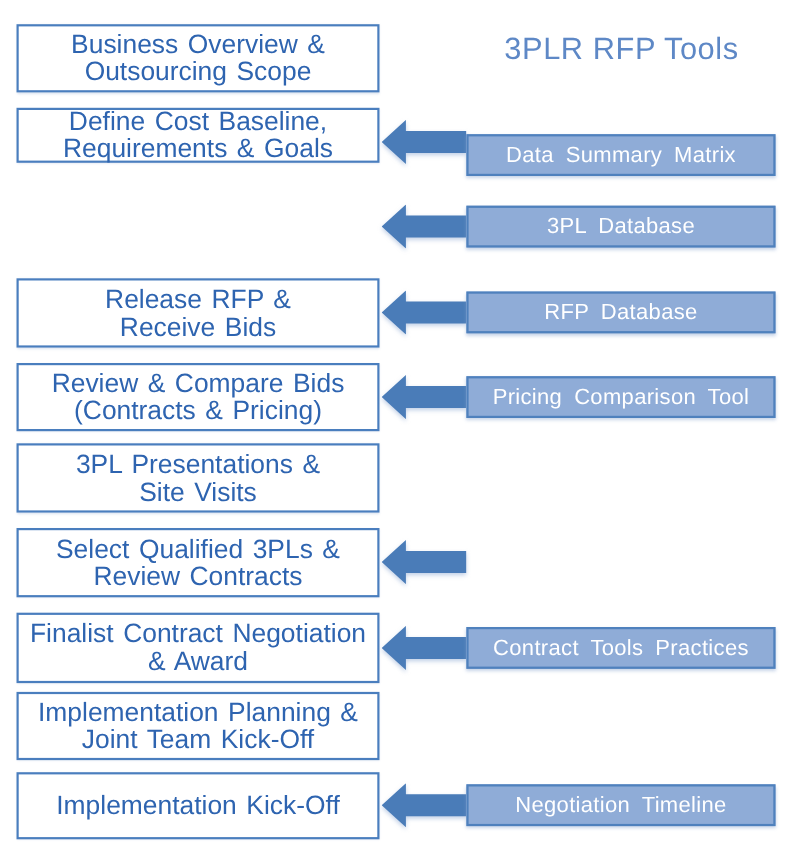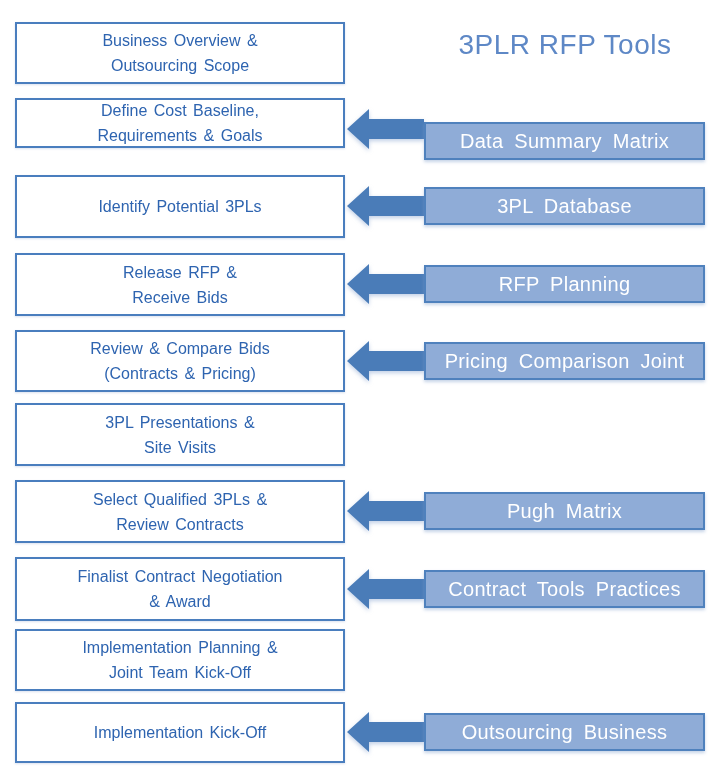--- a/index.html
+++ b/index.html
@@ -33,21 +33,21 @@
     box-sizing: border-box;
     border: 2px solid #4A7EBE;
     background: #ffffff;
     display: flex;
     align-items: center;
     justify-content: center;
     box-shadow: 0 1px 2px rgba(110, 140, 190, 0.25);
   }
   .plabel {
     color: #2E64B0;
-    font-size: 16px;
+    font-size: 24px;
     line-height: 25px;
     text-align: center;
     white-space: pre-line;
     word-spacing: 2px;
   }
   .tbox {
     position: absolute;
     left: 424px;
     width: 281px;
     height: 38px;
@@ -83,23 +83,20 @@
   <div class="diagram-title">3PLR RFP Tools</div>
 
   <div class="pbox" style="top:22px;height:62px">
     <span class="plabel">Business Overview &amp;
 Outsourcing Scope</span>
   </div>
   <div class="pbox" style="top:98px;height:50px">
     <span class="plabel">Define Cost Baseline,
 Requirements &amp; Goals</span>
   </div>
-  <div class="pbox" style="top:175px;height:63px">
-    <span class="plabel">Identify Potential 3PLs</span>
-  </div>
   <div class="pbox" style="top:253px;height:63px">
     <span class="plabel">Release RFP &amp;
 Receive Bids</span>
   </div>
   <div class="pbox" style="top:330px;height:62px">
     <span class="plabel">Review &amp; Compare Bids
 (Contracts &amp; Pricing)</span>
   </div>
   <div class="pbox" style="top:403px;height:63px">
     <span class="plabel">3PL Presentations &amp;
@@ -132,44 +129,41 @@
     <polygon points="0,20 22,0 22,10 77,10 77,30 22,30 22,40" fill="#4A7CB8"></polygon>
   </svg>
   <div class="tbox" style="top:187px">
     <span class="tlabel">3PL Database</span>
   </div>
 
   <svg class="arrow" style="top:264px" viewBox="0 0 77 40">
     <polygon points="0,20 22,0 22,10 77,10 77,30 22,30 22,40" fill="#4A7CB8"></polygon>
   </svg>
   <div class="tbox" style="top:265px">
-    <span class="tlabel">RFP Planning</span>
+    <span class="tlabel">RFP Database</span>
   </div>
 
   <svg class="arrow" style="top:341px" viewBox="0 0 77 40">
     <polygon points="0,20 22,0 22,10 77,10 77,30 22,30 22,40" fill="#4A7CB8"></polygon>
   </svg>
   <div class="tbox" style="top:342px">
-    <span class="tlabel">Pricing Comparison Joint</span>
+    <span class="tlabel">Pricing Comparison Tool</span>
   </div>
 
   <svg class="arrow" style="top:491px" viewBox="0 0 77 40">
     <polygon points="0,20 22,0 22,10 77,10 77,30 22,30 22,40" fill="#4A7CB8"></polygon>
   </svg>
-  <div class="tbox" style="top:492px">
-    <span class="tlabel">Pugh Matrix</span>
-  </div>
 
   <svg class="arrow" style="top:569px" viewBox="0 0 77 40">
     <polygon points="0,20 22,0 22,10 77,10 77,30 22,30 22,40" fill="#4A7CB8"></polygon>
   </svg>
   <div class="tbox" style="top:570px">
     <span class="tlabel">Contract Tools Practices</span>
   </div>
 
   <svg class="arrow" style="top:712px" viewBox="0 0 77 40">
     <polygon points="0,20 22,0 22,10 77,10 77,30 22,30 22,40" fill="#4A7CB8"></polygon>
   </svg>
   <div class="tbox" style="top:713px">
-    <span class="tlabel">Outsourcing Business</span>
+    <span class="tlabel">Negotiation Timeline</span>
   </div>
 
 </div>
 
 </body></html>

